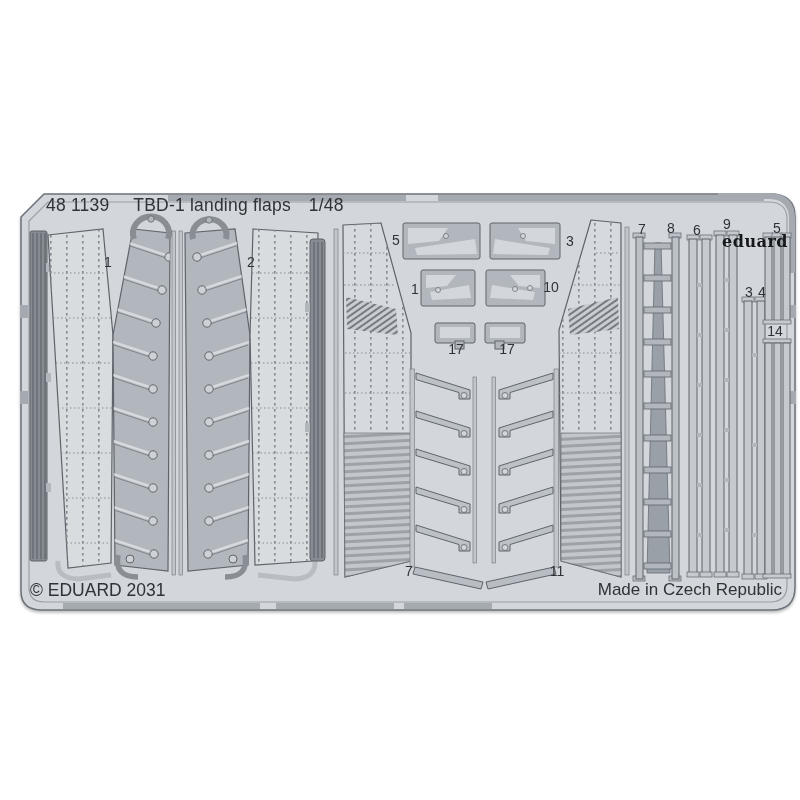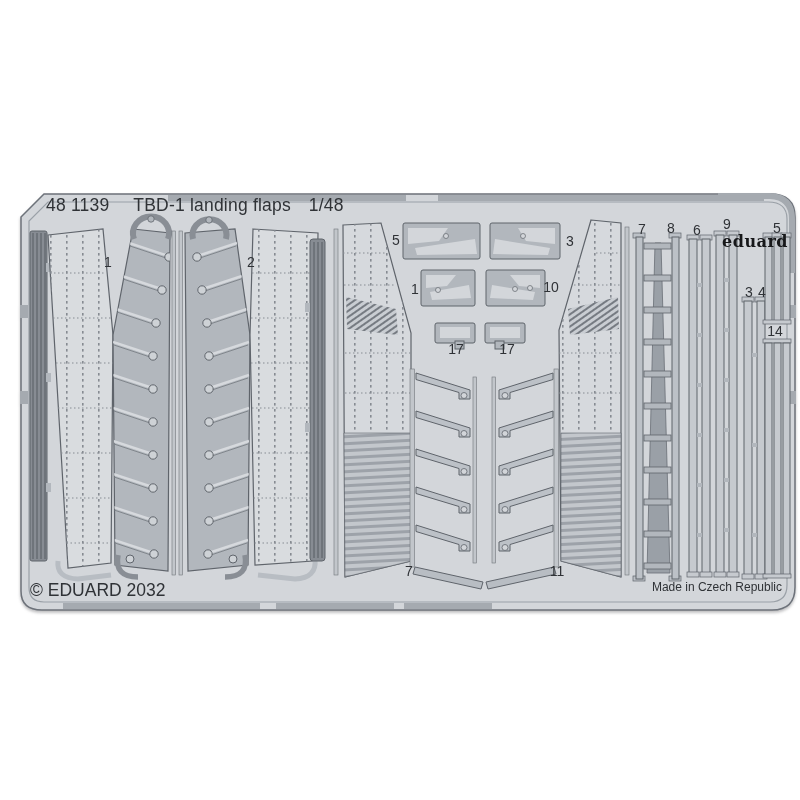--- a/index.html
+++ b/index.html
@@ -7,21 +7,21 @@
        font-family:"Liberation Sans",sans-serif;overflow:hidden;}
   .sheet{position:absolute;left:18px;top:193px;width:780px;height:294px;}
   .sheet svg{position:absolute;left:0;top:0;filter:drop-shadow(0 2px 1.5px rgba(60,60,65,.35));}
   .txt{position:absolute;color:#2f3236;white-space:nowrap;}
   .hdr{left:28px;top:2px;font-size:17.5px;letter-spacing:.2px;}
   .hdr .num{margin-right:24px;}
   .hdr .nm{margin-right:18px;}
   .logo{right:10px;top:-1px;font-family:"DejaVu Serif",serif;font-weight:bold;
         font-size:16px;letter-spacing:.5px;color:#17181a;margin-top:40px;}
   .foot-l{left:12px;top:387px;font-size:17.5px;}
-  .foot-r{right:16px;top:387px;font-size:12px;}
+  .foot-r{right:16px;top:387px;font-size:17px;}
   .plabel{position:absolute;transform:translate(-50%,-50%);font-size:14px;color:#2f3236;}
 </style>
 </head>
 <body>
 
 <div class="sheet">
 
   <svg width="780" height="419" viewBox="0 0 780 419" xmlns="http://www.w3.org/2000/svg">
     <defs>
       <pattern id="pat-stripes" width="7" height="7" patternUnits="userSpaceOnUse" patternTransform="rotate(-3)">
@@ -342,21 +342,21 @@
       <rect x="756" y="150" width="7" height="232" fill="#c6cacf" stroke="#5f646b" stroke-width="1"></rect>
       <rect x="765" y="150" width="7" height="232" fill="#c6cacf" stroke="#5f646b" stroke-width="1"></rect>
       <rect x="745" y="381" width="28" height="4" fill="#c6cacf" stroke="#5f646b" stroke-width="0.7"></rect>
     </g>
   </svg>
 
   <div class="txt hdr">
     <span class="num">48 1139</span><span class="nm">TBD-1 landing flaps</span><span>1/48</span>
   </div>
   <div class="txt logo">eduard</div>
-  <div class="txt foot-l">© EDUARD 2032</div>
+  <div class="txt foot-l">© EDUARD 2031</div>
   <div class="txt foot-r">Made in Czech Republic</div>
 
   <span class="plabel" style="left:90px;top:69px">1</span>
   <span class="plabel" style="left:233px;top:69px">2</span>
   <span class="plabel" style="left:378px;top:47px">5</span>
   <span class="plabel" style="left:552px;top:48px">3</span>
   <span class="plabel" style="left:397px;top:96px">1</span>
   <span class="plabel" style="left:533px;top:94px">10</span>
   <span class="plabel" style="left:438px;top:156px">17</span>
   <span class="plabel" style="left:489px;top:156px">17</span>

